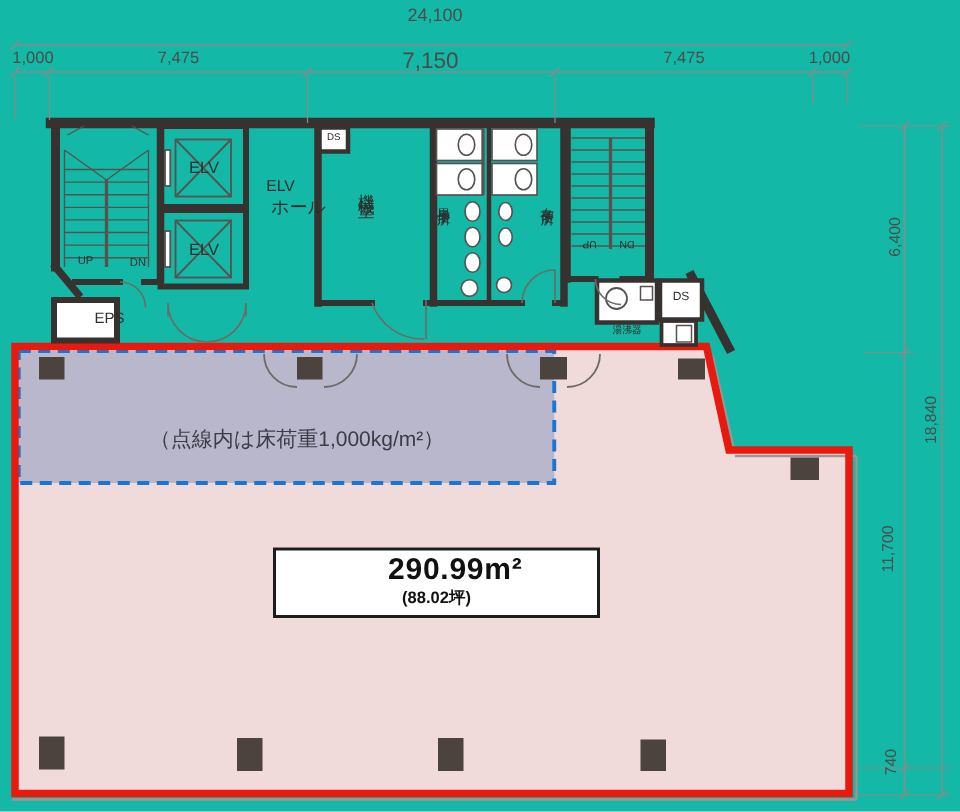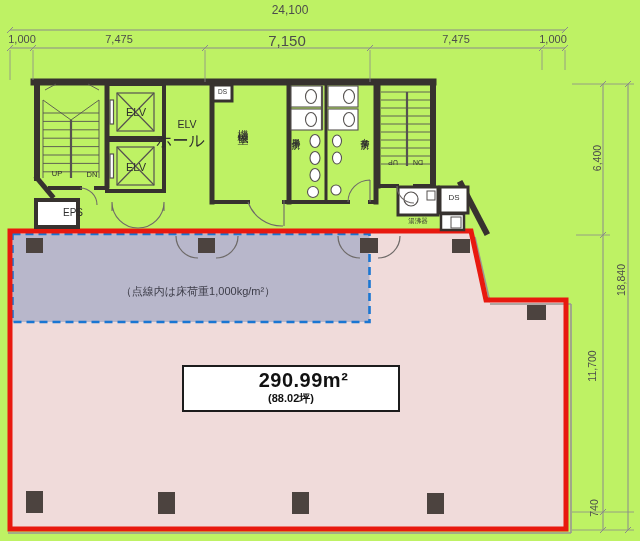--- a/index.html
+++ b/index.html
@@ -1,16 +1,16 @@
 <!DOCTYPE html>
 <html style="--boundary-red: #e8190f; --floor-pink: #f0dbda; --overlay-blue-fill: rgba(150,162,194,0.62); --overlay-blue-border: #1a76d2; --wall-dark: #37322f; --column-dark: #4c433f; --dim-gray: #555555;"><head>
 <meta charset="utf-8">
 <style>
   html,body{margin:0;padding:0;background:#e9e9e9;}
-  .canvas{position:relative;width:640px;height:541px;background:#bef264;overflow:hidden;
+  .canvas{position:relative;width:640px;height:541px;background:#14b8a6;overflow:hidden;
           font-family:"Liberation Sans","DejaVu Sans",sans-serif;}
   .canvas svg{position:absolute;left:0;top:0;}
   .lbl{position:absolute;white-space:nowrap;color:#2e2e2e;line-height:1.1;}
   .c{text-align:center;}
   .dimtxt{color:#4c4c4c;}
   .v{writing-mode:vertical-rl;text-orientation:upright;letter-spacing:2px;}
   .rot90{transform:translate(-50%,-50%) rotate(-90deg);transform-origin:center;}
   .rot180{transform:rotate(180deg);}
   .areabox{position:absolute;left:182px;top:365px;width:218px;height:47px;background:#ffffff;
            border:2px solid #1c1c1c;box-sizing:border-box;text-align:center;}
@@ -177,33 +177,33 @@
   <div class="lbl dimtxt c" style="left:531px;top:33px;width:44px;font-size:11px;">1,000</div>
 
   <div class="lbl dimtxt rot90" style="left:598px;top:158px;font-size:10.5px;">6,400</div>
   <div class="lbl dimtxt rot90" style="left:622px;top:280px;font-size:10.5px;">18,840</div>
   <div class="lbl dimtxt rot90" style="left:593px;top:366px;font-size:10.5px;">11,700</div>
   <div class="lbl dimtxt rot90" style="left:595px;top:508px;font-size:10.5px;">740</div>
 
   <div class="lbl c" style="left:112px;top:106px;width:48px;font-size:11px;">ELV</div>
   <div class="lbl c" style="left:112px;top:161px;width:48px;font-size:11px;">ELV</div>
   <div class="lbl c" style="left:164px;top:119px;width:46px;font-size:10.5px;">ELV</div>
-  <div class="lbl c" style="left:156px;top:132px;width:46px;font-size:16px;">ホール</div>
+  <div class="lbl c" style="left:176px;top:132px;width:46px;font-size:12px;">ホール</div>
   <div class="lbl c" style="left:213px;top:88px;width:19px;font-size:6.5px;">DS</div>
   <div class="lbl v" style="left:237px;top:121px;font-size:11px;">機械室</div>
   <div class="lbl v" style="left:290px;top:131px;font-size:9px;letter-spacing:1px;">男子便所</div>
   <div class="lbl v" style="left:359px;top:131px;font-size:9px;letter-spacing:1px;">女子便所</div>
   <div class="lbl c" style="left:52px;top:207px;width:42px;font-size:10px;">EPS</div>
   <div class="lbl c" style="left:44px;top:170px;width:26px;font-size:7.5px;">UP</div>
   <div class="lbl c" style="left:79px;top:171px;width:26px;font-size:7.5px;">DN</div>
   <div class="lbl c rot180" style="left:381px;top:158px;width:24px;font-size:7px;">UP</div>
   <div class="lbl c rot180" style="left:406px;top:158px;width:24px;font-size:7px;">DN</div>
   <div class="lbl c" style="left:397px;top:217px;width:42px;font-size:6.5px;">湯沸器</div>
   <div class="lbl c" style="left:440px;top:194px;width:28px;font-size:8px;">DS</div>
 
-  <div class="lbl c" style="left:73px;top:285px;width:250px;font-size:11px;color:#3c3c48;">（点線内は床荷重1,000kg/m²）</div>
+  <div class="lbl c" style="left:73px;top:285px;width:250px;font-size:14px;color:#3c3c48;">（点線内は床荷重1,000kg/m²）</div>
 
   <div class="areabox">
     <div class="l1">290.99m²</div>
     <div class="l2">(88.02坪)</div>
   </div>
 
 </div>
 
 </body></html>

